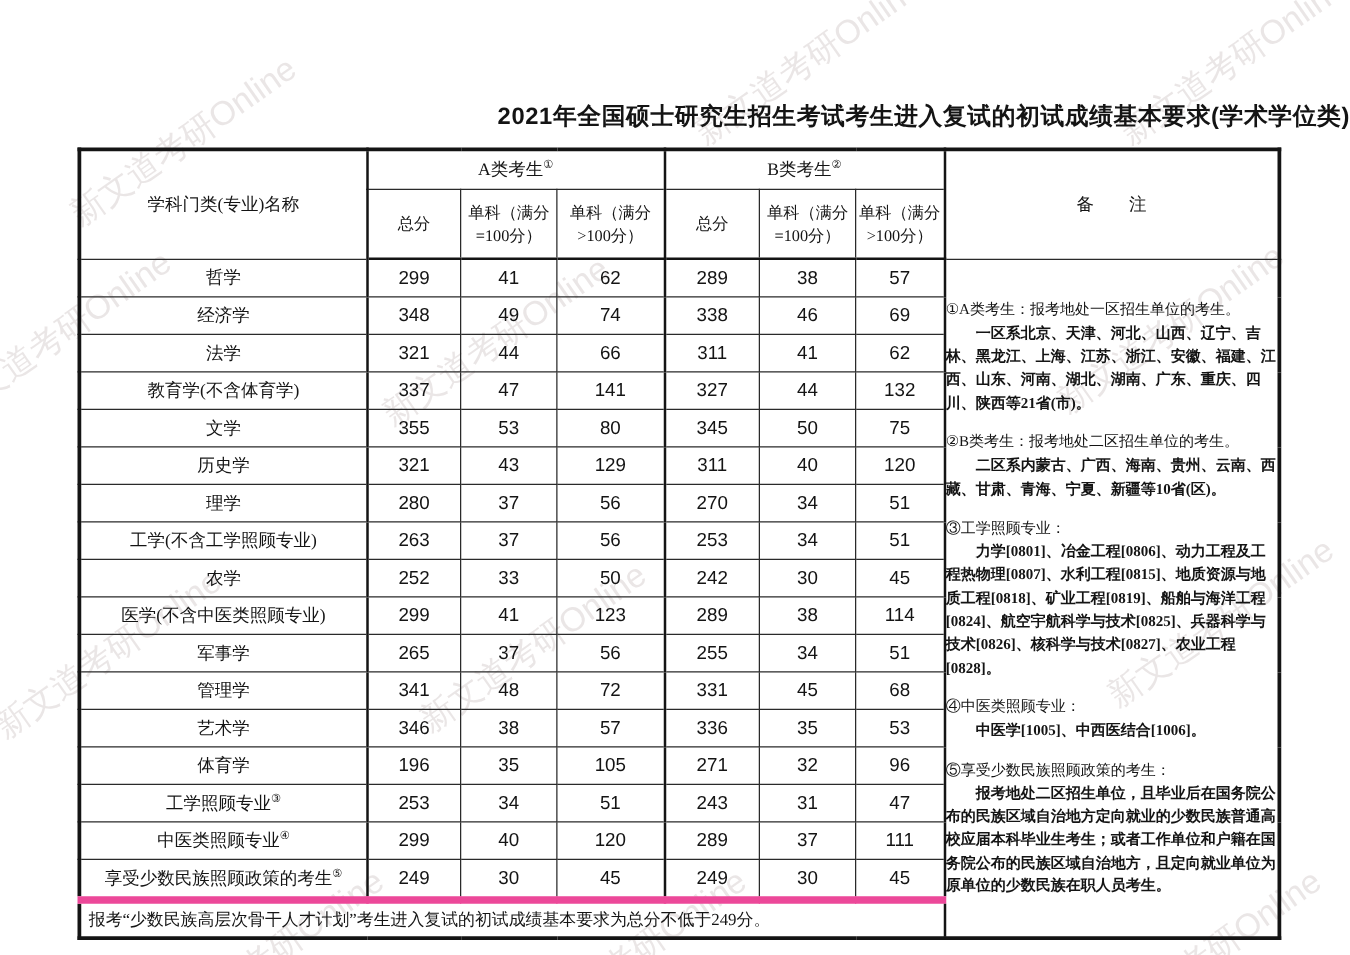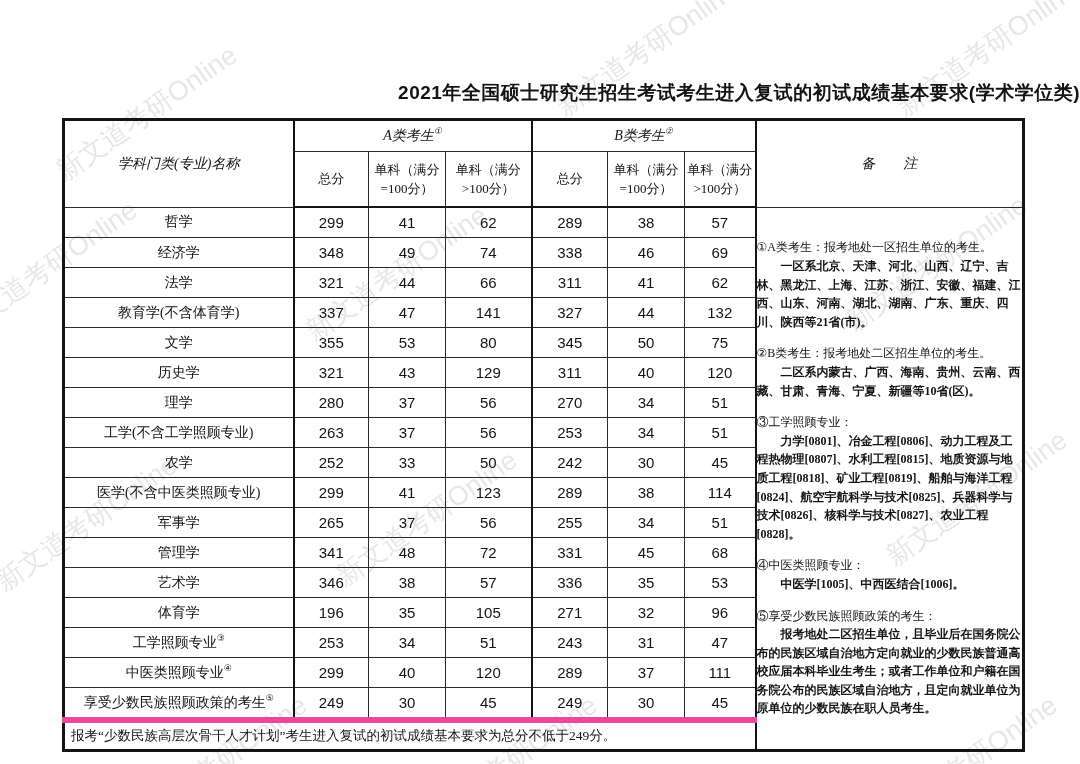--- a/index.html
+++ b/index.html
@@ -29,21 +29,21 @@
     position:absolute;left:62px;top:118px;width:960px;
     border-collapse:collapse;table-layout:fixed;
     border:3px solid #141414;z-index:1;background:transparent;
   }
   table.score td,table.score th{
     border:1px solid #2a2a2a;
     padding:0;vertical-align:middle;
     font-weight:normal;
   }
   .thick-r{border-right:2px solid #141414 !important;}
-  .hdr1 th{height:30px;text-align:center;font-size:14px;font-style:italic;}
+  .hdr1 th{height:30px;text-align:center;font-size:14px;}
   .hdr2 th{height:54px;text-align:center;font-size:13px;line-height:1.5;border-bottom:2px solid #141414 !important;padding:0 4px;}
   .corner,.remark-hdr{font-size:14px;text-align:center;}
   sup{font-size:9px;line-height:0;}
   td.c-name{
     height:29px;text-align:center;padding:0 4px 0 8px;font-size:14px;
     white-space:nowrap;overflow:hidden;margin-left:16px;
   }
   td.num{
     height:29px;text-align:center;
     font-family:"Liberation Sans","DejaVu Sans",sans-serif;

